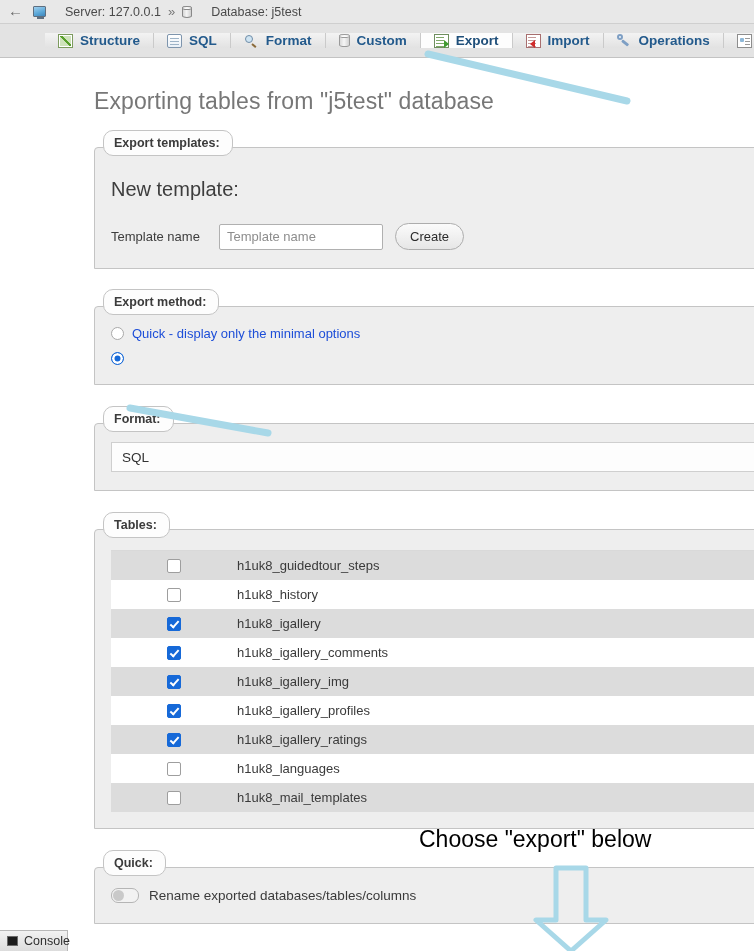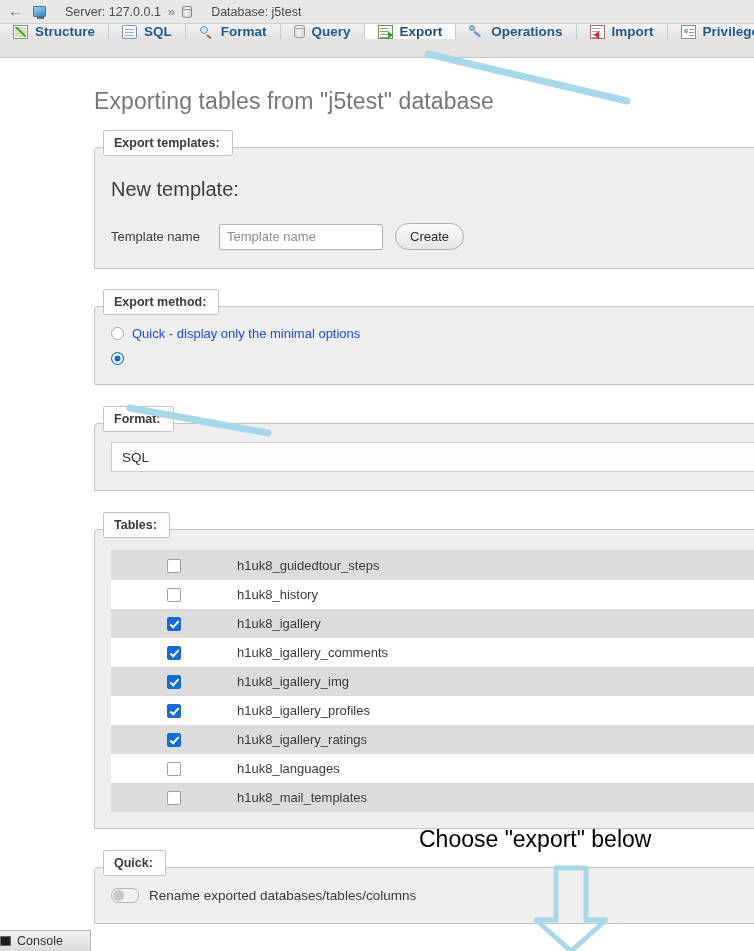--- a/index.html
+++ b/index.html
@@ -85,23 +85,24 @@
     background: #fafafa;
     box-sizing: border-box;
   }
 
   
   .tabbar {
     height: 34px;
     background: #e3e3e3;
     border-bottom: 1px solid #c3c3c3;
     display: flex;
-    align-items: flex-start;
+    align-items: center;
     box-sizing: border-box;
     overflow: hidden;
+    padding-left: 45px;
   }
   .tab {
     display: flex;
     align-items: center;
     gap: 7px;
     padding: 0 13px;
     border-right: 1px solid #cacaca;
     background: linear-gradient(#f3f3f3,#e2e2e2);
     color: #235a8c;
     font-weight: bold;
@@ -305,21 +306,21 @@
   .legend {
     position: absolute;
     top: -18px;
     left: 8px;
     background: #fdfdfd;
     border: 1px solid #c4c4c4;
     padding: 5px 12px 5px 10px;
     font-weight: bold;
     font-size: 12.5px;
     color: #3b3b3b;
-    border-radius: 2px;
+    border-radius: 10px;
     white-space: nowrap;
   }
 
   
   #fs-templates {
     margin-top: 32px;
     width: 900px;
     padding: 30px 0 18px 0;
   }
   .new-template-title {
@@ -495,29 +496,30 @@
     width: 11px; height: 11px;
     border-radius: 50%;
     background: #c9c9c9;
   }
 
   
   .console-bar {
     position: absolute;
     left: 0;
     bottom: 0;
-    width: 91px;
+    width: 68px;
     height: 21px;
     background: linear-gradient(#f2f2f2,#dcdcdc);
     border: 1px solid #b8b8b8;
     border-left: none;
     border-bottom: none;
     display: flex;
     align-items: center;
     gap: 6px;
+    padding-left: 7px;
     box-sizing: border-box;
     font-size: 12.5px;
     color: #2f2f2f;
     z-index: 40;
   }
   .ico-console {
     width: 11px; height: 10px;
     background: #1c1c1c;
     border: 1px solid #6a6a6a;
     box-sizing: border-box;
@@ -563,33 +565,33 @@
   <div class="tab">
     <span class="tab-ico ico-sql"></span>
     <span>SQL</span>
   </div>
   <div class="tab">
     <span class="tab-ico ico-search"></span>
     <span>Format</span>
   </div>
   <div class="tab">
     <span class="tab-ico ico-query"></span>
-    <span>Query</span>
+    <span>Custom</span>
   </div>
   <div class="tab active">
     <span class="tab-ico ico-export"></span>
     <span>Export</span>
   </div>
   <div class="tab">
+    <span class="tab-ico ico-import"></span>
+    <span>Import</span>
+  </div>
+  <div class="tab">
     <span class="tab-ico ico-operations"></span>
     <span>Operations</span>
-  </div>
-  <div class="tab">
-    <span class="tab-ico ico-import"></span>
-    <span>Import</span>
   </div>
   <div class="tab">
     <span class="tab-ico ico-privileges"></span>
     <span>Privileges</span>
   </div>
 </div>
 
 <div class="content">
 
   <h1 class="page-title">Exporting tables from "j5test" database</h1>

